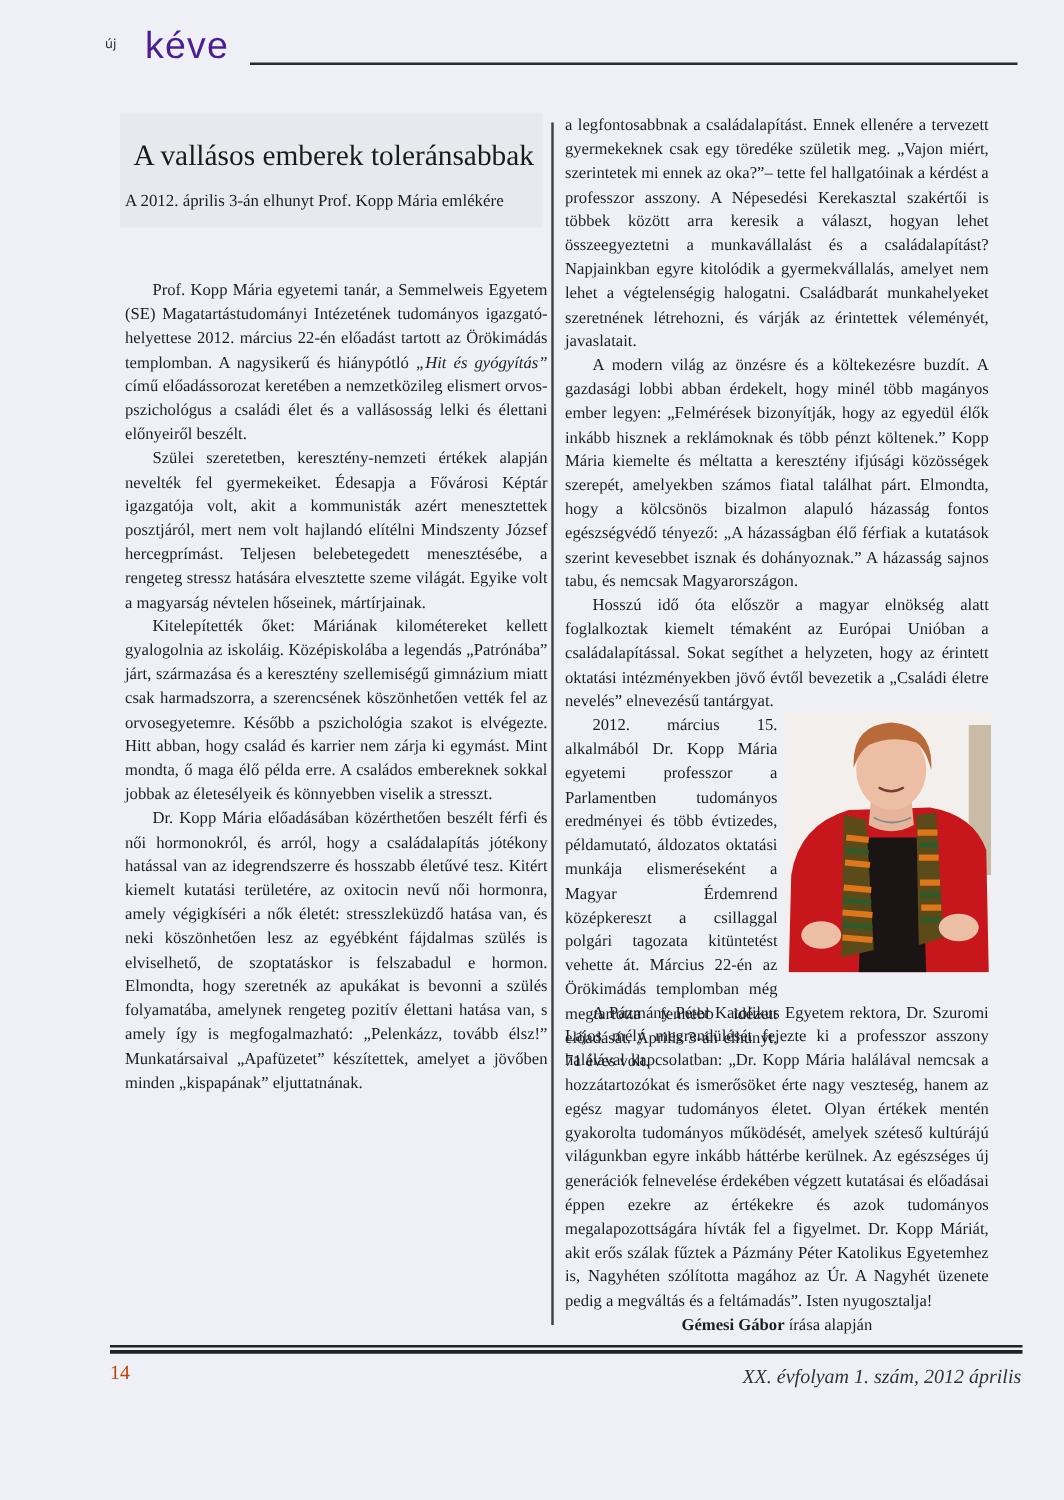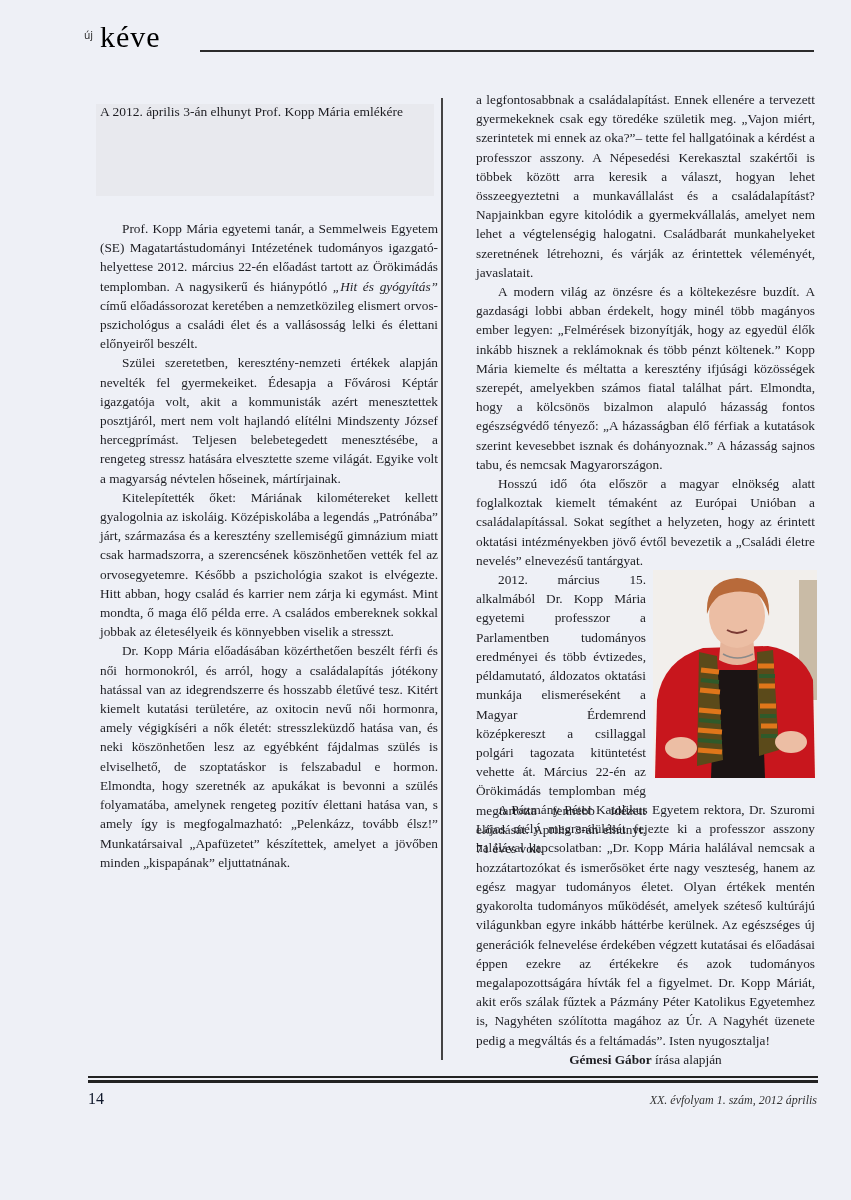--- a/index.html
+++ b/index.html
@@ -5,69 +5,70 @@
   html, body { margin: 0; padding: 0; }
   body {
     width: 851px; height: 1200px; overflow: hidden;
     background: #eef0f6;
     font-family: "Liberation Serif", "DejaVu Serif", serif;
     color: #1d1d22;
     position: relative;
   }
   .masthead { position: absolute; left: 84px; top: 26px; width: 730px; height: 40px; text-align: center; }
   .mast-uj { position: absolute; left: 0; top: 4px; font-family: "DejaVu Sans", sans-serif; font-size: 10px; color: #2a2a2a; }
-  .mast-keve { position: absolute; left: 16px; top: -6px; font-family: Liberation Serif, serif; font-size: 30px; color: #000000; letter-spacing: 1px; }
+  .mast-keve { position: absolute; left: 32px; top: -6px; font-family: Liberation Sans, sans-serif; font-size: 30px; color: #4c1d95; letter-spacing: 1px; }
   .mast-line { position: absolute; left: 116px; right: 0; top: 24px; height: 1.5px; background: #2b2b2b; }
 
   .col-left { position: absolute; left: 100px; top: 90px; width: 338px; }
   .col-divider { position: absolute; left: 441px; top: 98px; width: 1.5px; height: 962px; background: #444; }
-  .col-right { position: absolute; left: 476px; top: 90px; width: 339px; }
+  .col-right { position: absolute; left: 452px; top: 90px; width: 339px; }
 
   .title-box {
     width: 338px; height: 92px; background: #e8e9ee; margin-left: -4px; padding-left: 4px;
     box-sizing: border-box;
   }
   h1 {
     margin: 0; padding-top: 22px; text-align: center;
     font-family: "Liberation Serif", serif; font-weight: normal; font-size: 23.5px; color: #1b1b1b;
   }
   .subtitle { font-size: 13.5px; margin-top: 14px; }
 
   p {
     margin: 0; font-size: 13.3px; line-height: 19.2px; text-align: justify; text-indent: 22px;
   }
-  .left-body { margin-top: 23px; }
+  .left-body { margin-top: 40px; }
   .noindent { text-indent: 0; }
   em { font-style: italic; }
 
   .photo-row { position: relative; height: 230px; }
   .photo-text { width: 170px; }
   .photo {
     position: absolute; left: 177px; top: 0; width: 164px; height: 208px;
     background: #f3f0ee; overflow: hidden;
   }
   .author { text-align: center; font-size: 13.3px; margin-top: 0; line-height: 19.2px; }
   .author b { font-weight: bold; }
 
   .footer-line1 { position: absolute; left: 88px; top: 1076px; width: 730px; height: 2px; background: #222; }
   .footer-line2 { position: absolute; left: 88px; top: 1080px; width: 730px; height: 3px; background: #222; }
-  .page-num { position: absolute; left: 88px; top: 1090px; font-size: 16px; color: #0f172a; }
-  .issue { position: absolute; right: 34px; top: 1093px; font-size: 12px; font-style: italic; color: #333; }
+  .page-num { position: absolute; left: 88px; top: 1090px; font-size: 16px; color: #c2410c; }
+  .issue { position: absolute; right: 34px; top: 1093px; font-size: 16px; font-style: italic; color: #333; }
 </style>
 </head>
 <body>
 
 <div class="masthead">
   <span class="mast-uj">új</span>
   <span class="mast-keve">kéve</span>
   <div class="mast-line"></div>
 </div>
 
 <div class="col-left">
   <div class="title-box">
+    <h1>A vallásos emberek toleránsabbak</h1>
     <div class="subtitle">A 2012. április 3-án elhunyt Prof. Kopp Mária emlékére</div>
   </div>
   <div class="left-body">
     <p><span>Prof. Kopp Mária egyetemi tanár, a Semmelweis Egyetem (SE) Magatartástudományi Intézetének tudományos igazgató-helyettese 2012. március 22-én előadást tartott az Örökimádás templomban. A nagysikerű és hiánypótló </span><em>„Hit és gyógyítás”</em><span> című előadássorozat keretében a nemzetközileg elismert orvos-pszichológus a családi élet és a vallásosság lelki és élettani előnyeiről beszélt.</span></p>
     <p>Szülei szeretetben, keresztény-nemzeti értékek alapján nevelték fel gyermekeiket. Édesapja a Fővárosi Képtár igazgatója volt, akit a kommunisták azért menesztettek posztjáról, mert nem volt hajlandó elítélni Mindszenty József hercegprímást. Teljesen belebetegedett menesztésébe, a rengeteg stressz hatására elvesztette szeme világát. Egyike volt a magyarság névtelen hőseinek, mártírjainak.</p>
     <p>Kitelepítették őket: Máriának kilométereket kellett gyalogolnia az iskoláig. Középiskolába a legendás „Patrónába” járt, származása és a keresztény szellemiségű gimnázium miatt csak harmadszorra, a szerencsének köszönhetően vették fel az orvosegyetemre. Később a pszichológia szakot is elvégezte. Hitt abban, hogy család és karrier nem zárja ki egymást. Mint mondta, ő maga élő példa erre. A családos embereknek sokkal jobbak az életesélyeik és könnyebben viselik a stresszt.</p>
     <p>Dr. Kopp Mária előadásában közérthetően beszélt férfi és női hormonokról, és arról, hogy a családalapítás jótékony hatással van az idegrendszerre és hosszabb életűvé tesz. Kitért kiemelt kutatási területére, az oxitocin nevű női hormonra, amely végigkíséri a nők életét: stresszleküzdő hatása van, és neki köszönhetően lesz az egyébként fájdalmas szülés is elviselhető, de szoptatáskor is felszabadul e hormon. Elmondta, hogy szeretnék az apukákat is bevonni a szülés folyamatába, amelynek rengeteg pozitív élettani hatása van, s amely így is megfogalmazható: „Pelenkázz, tovább élsz!” Munkatársaival „Apafüzetet” készítettek, amelyet a jövőben minden „kispapának” eljuttatnának.</p>
   </div>
 </div>
 

